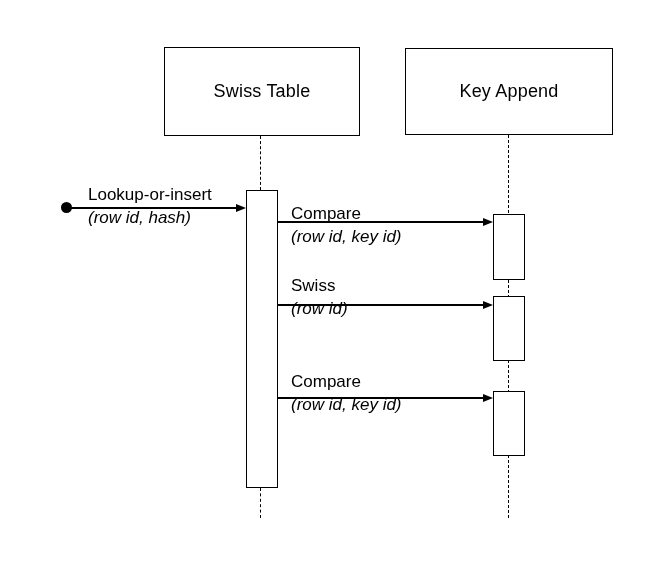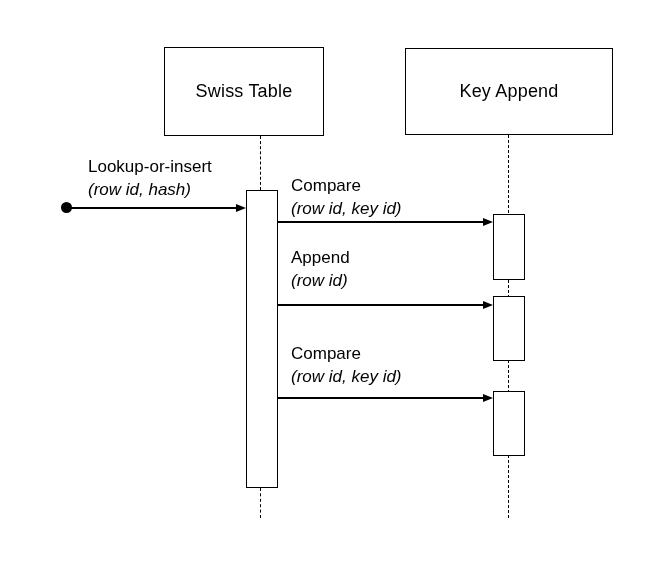--- a/index.html
+++ b/index.html
@@ -68,39 +68,40 @@
     background: #000000;
     z-index: 4;
   }
   
   .msg-label {
     position: absolute;
     font-size: 17px;
     line-height: 23px;
     white-space: nowrap;
     z-index: 5;
+    margin-top: 28px;
   }
   .msg-label .params {
     display: block;
     font-style: italic;
   }
   .msg-label .name {
     display: block;
   }
 </style>
 </head>
 <body>
 
 <div class="canvas">
 
   <div class="lifeline" style="left:260px; top:136px; height:54px;"></div>
   <div class="lifeline" style="left:260px; top:488px; height:30px;"></div>
   <div class="lifeline" style="left:508px; top:135px; height:383px;"></div>
 
-  <div class="participant" style="left:164px; top:47px; width:160px; height:89px;align-items:center;">
+  <div class="participant" style="left:164px; top:47px; width:196px; height:89px;align-items:center;">
     <span>Swiss Table</span>
   </div>
   <div class="participant" style="left:405px; top:48px; width:208px; height:87px;">
     <span>Key Append</span>
   </div>
 
   <div class="activation" style="left:246px; top:190px; width:32px; height:298px;"></div>
   <div class="activation" style="left:493px; top:214px; width:32px; height:66px;"></div>
   <div class="activation" style="left:493px; top:296px; width:32px; height:65px;"></div>
   <div class="activation" style="left:493px; top:391px; width:32px; height:65px;"></div>
@@ -116,21 +117,21 @@
   <div class="msg-line" style="left:278px; top:221px; width:206px;"></div>
   <div class="arrowhead-right" style="left:483px; top:217.5px;"></div>
   <div class="msg-label" style="left:291px; top:174px;">
     <span class="name">Compare</span>
     <span class="params">(row id, key id)</span>
   </div>
 
   <div class="msg-line" style="left:278px; top:304px; width:206px;"></div>
   <div class="arrowhead-right" style="left:483px; top:300.5px;"></div>
   <div class="msg-label" style="left:291px; top:246px;">
-    <span class="name">Append</span>
+    <span class="name">Swiss</span>
     <span class="params">(row id)</span>
   </div>
 
   <div class="msg-line" style="left:278px; top:397px; width:206px;"></div>
   <div class="arrowhead-right" style="left:483px; top:393.5px;"></div>
   <div class="msg-label" style="left:291px; top:342px;">
     <span class="name">Compare</span>
     <span class="params">(row id, key id)</span>
   </div>
 

